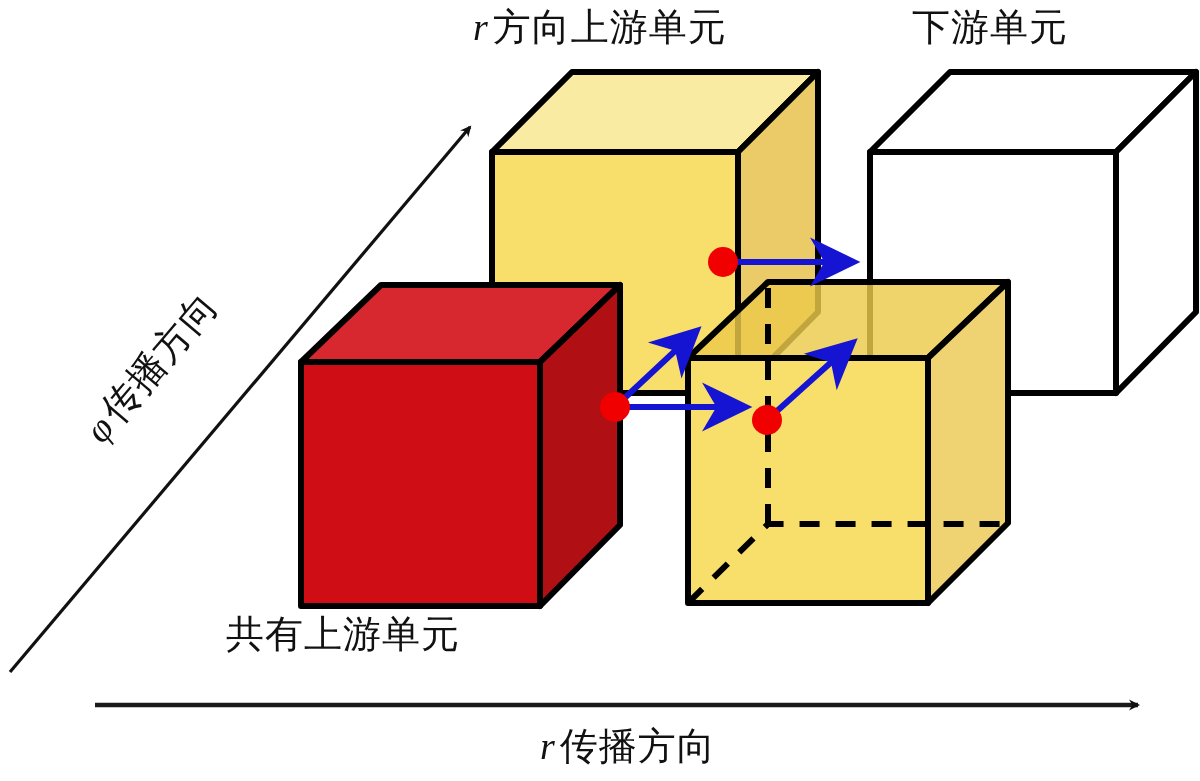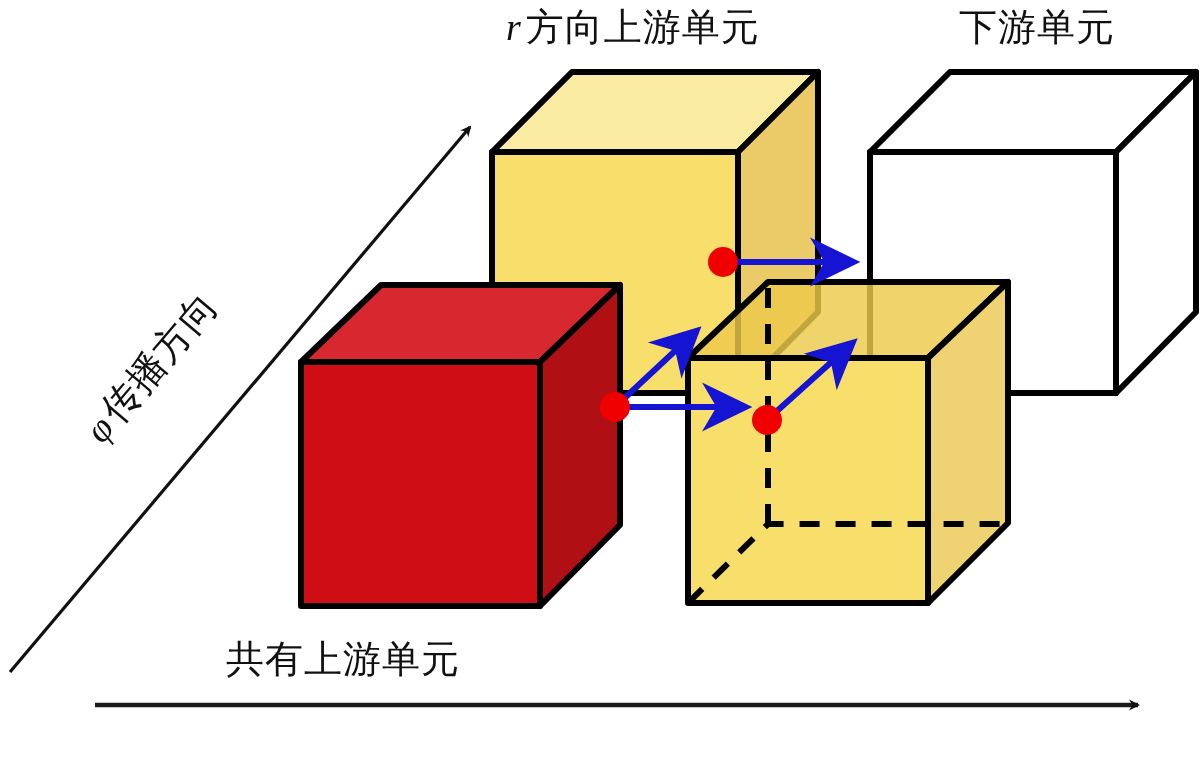--- a/index.html
+++ b/index.html
@@ -34,23 +34,23 @@
     white-space: nowrap;
     font-size: 38px;
     letter-spacing: 1px;
     line-height: 1;
     user-select: none;
   }
   .lbl .it {
     font-style: italic;
     padding-right: 4px;
   }
-  #label-top-r     { left: 506px; top: 8px; }
-  #label-top-down  { left: 959px; top: 8px; text-align: center; }
-  #label-shared    { left: 226px; top: 640px; }
+  #label-top-r     { left: 473px; top: 8px; }
+  #label-top-down  { left: 912px; top: 8px; text-align: center; }
+  #label-shared    { left: 226px; top: 615px; }
   #label-phi-cell  { left: 686px; top: 628px; }
   #label-r-dir     { left: 540px; top: 727px; }
   #label-phi-dir   {
     left: 60px;
     top: 348px;
     transform: rotate(-49.8deg);
     transform-origin: 50% 50%;
   }
 </style>
 </head>
@@ -132,18 +132,21 @@
 
   <div class="lbl" id="label-top-down">
     <span>下游单元</span>
   </div>
 
   <div class="lbl" id="label-shared">
     <span>共有上游单元</span>
   </div>
 
 
+  <div class="lbl" id="label-r-dir">
+    <span class="it">r</span><span>传播方向</span>
+  </div>
 
   <div class="lbl" id="label-phi-dir">
     <span class="it">φ</span><span>传播方向</span>
   </div>
 
 </div>
 
 </body></html>

